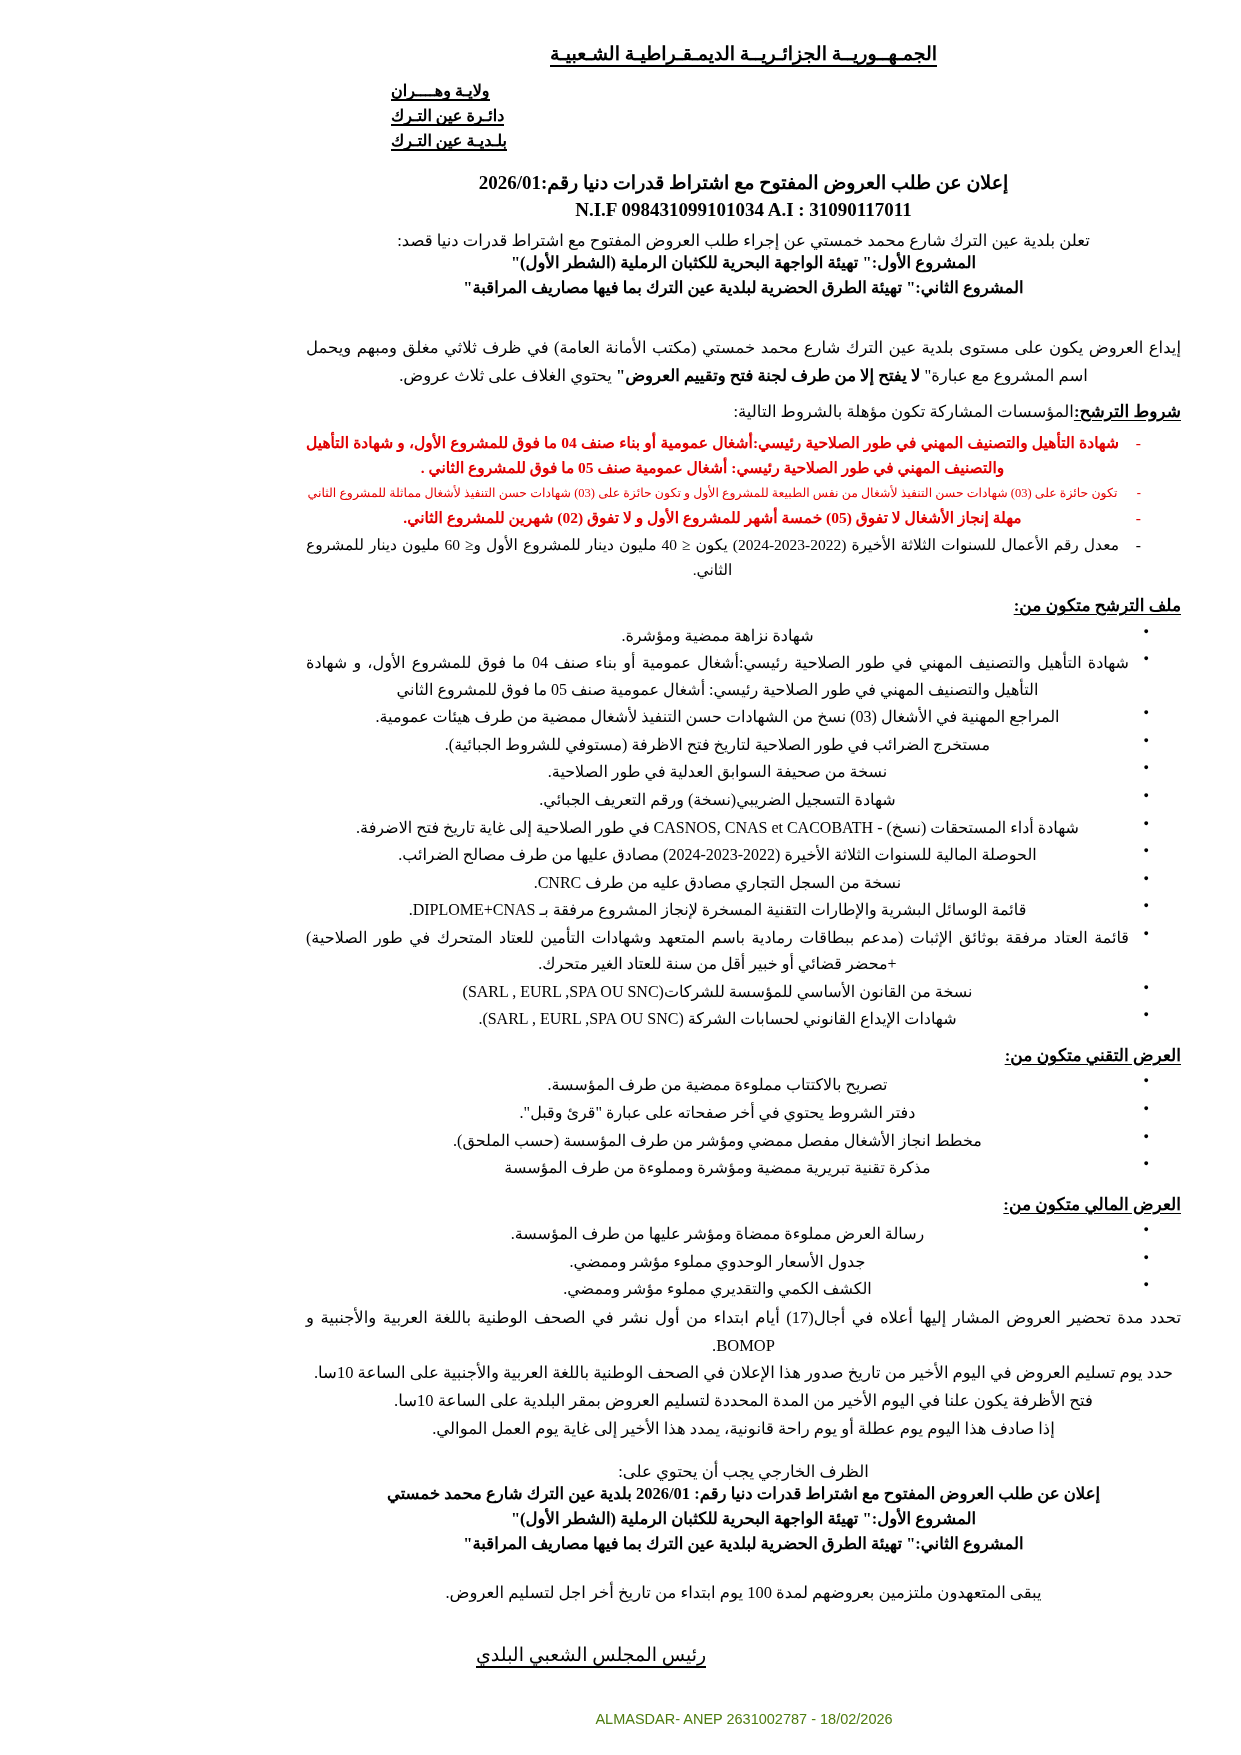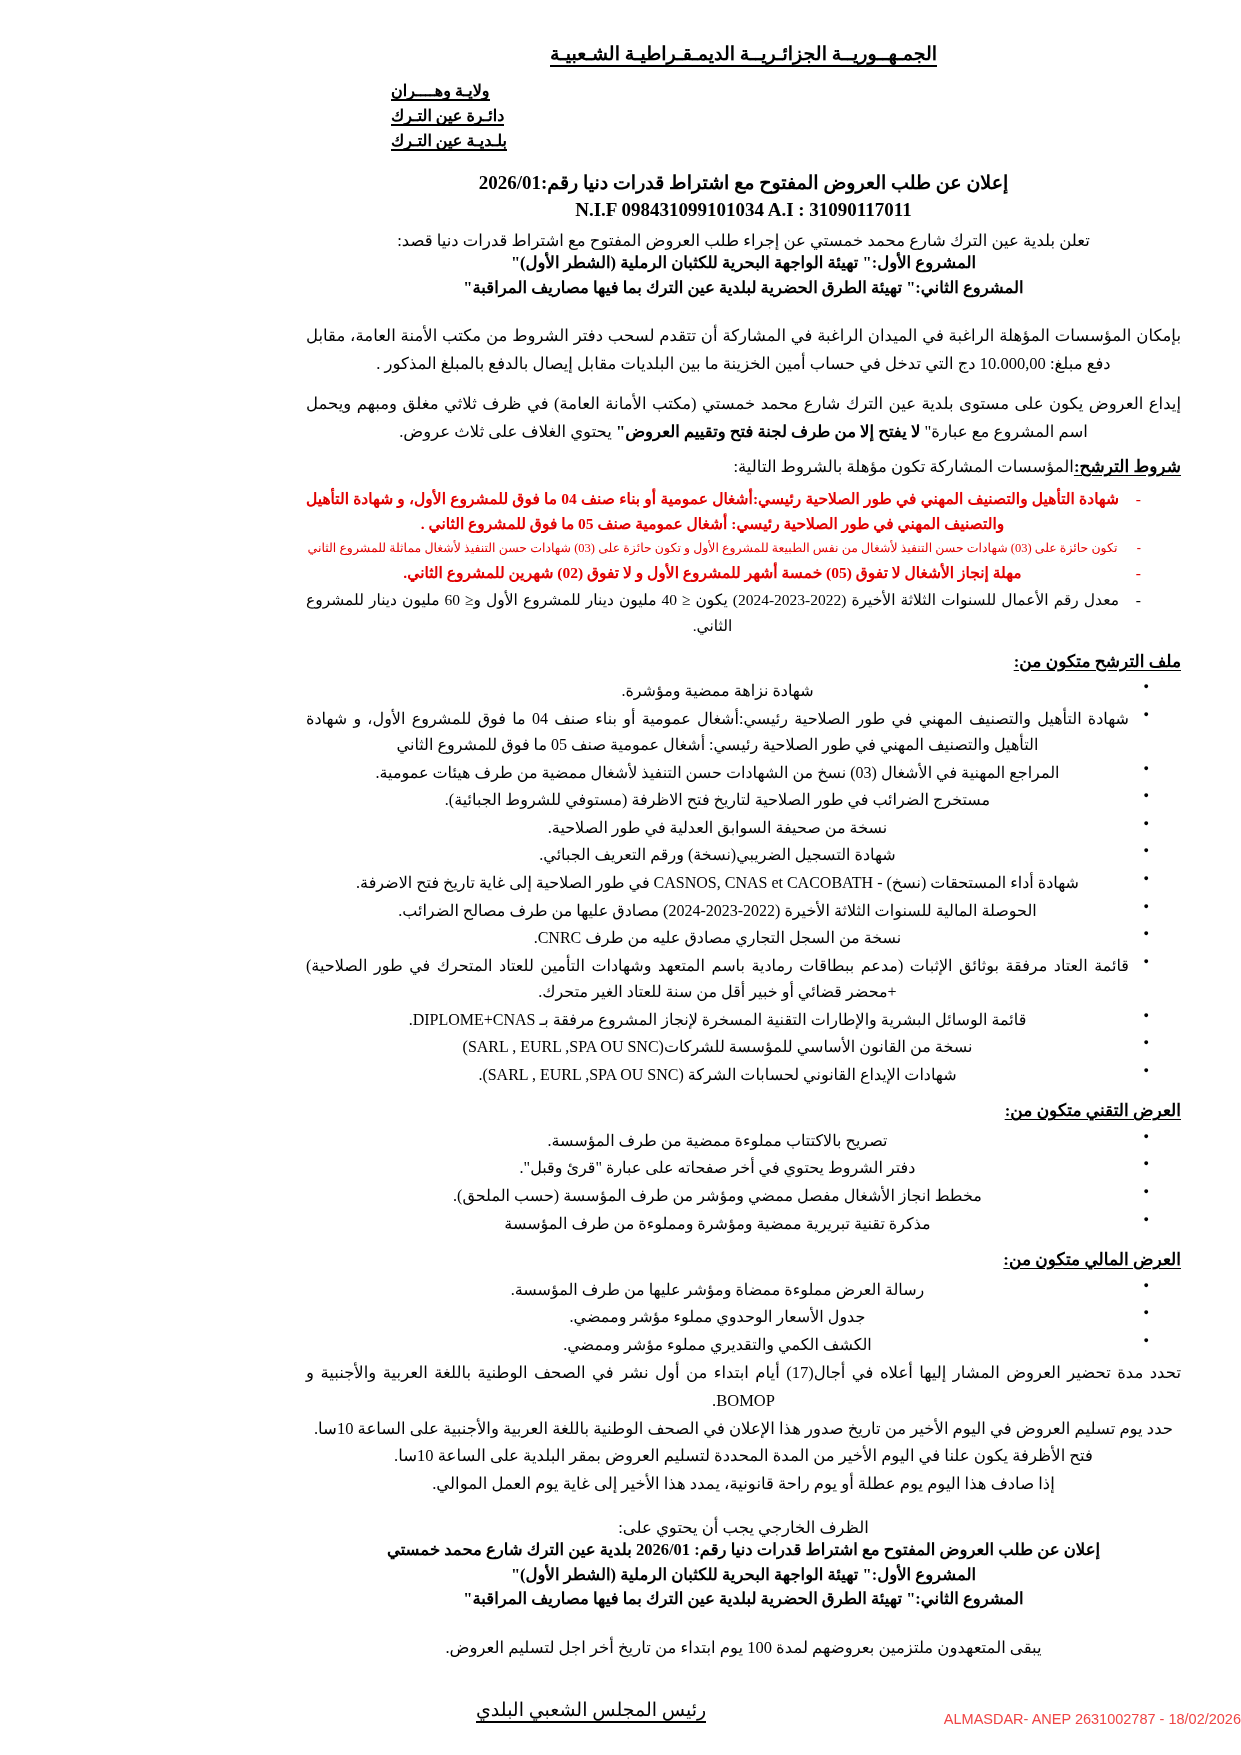--- a/index.html
+++ b/index.html
@@ -184,25 +184,25 @@
     border-bottom: 2px solid #000;
     padding-bottom: 1px;
   }
 
   
   .footer {
     position: absolute;
     bottom: 28px;
     left: 17px;
     right: 0;
-    text-align: right;
+    text-align: center;
     font-family: "Liberation Sans", sans-serif;
     font-size: 14.5px;
     direction: ltr;
-    color: #ef4444;
+    color: #4d7c0f;
   }
 </style>
 </head>
 <body>
 
 <div class="page">
 
   <div class="national-title">
     <span>الجمـهــوريــة الجزائـريــة الديمـقـراطيـة الشـعبيـة</span>
   </div>
@@ -215,21 +215,20 @@
 
   <div class="doc-title">إعلان عن طلب العروض المفتوح مع اشتراط قدرات دنيا رقم:2026/01</div>
   <div class="nif-line">N.I.F 098431099101034  A.I : 31090117011</div>
 
   <div class="intro-line">تعلن بلدية عين الترك شارع محمد خمستي عن إجراء طلب العروض المفتوح مع اشتراط قدرات دنيا قصد:</div>
   <div class="project-line">المشروع الأول:" تهيئة الواجهة البحرية للكثبان الرملية (الشطر الأول)"</div>
   <div class="project-line">المشروع الثاني:" تهيئة الطرق الحضرية لبلدية عين الترك بما فيها مصاريف المراقبة"</div>
 
   <div class="spacer-md"></div>
 
-  <div class="justify-block">بإمكان المؤسسات المؤهلة الراغبة في الميدان الراغبة في المشاركة أن تتقدم لسحب دفتر الشروط من مكتب الأمنة العامة، مقابل دفع مبلغ: 10.000,00 دج التي تدخل في حساب أمين الخزينة ما بين البلديات مقابل إيصال بالدفع بالمبلغ المذكور .</div>
 
   <div class="spacer-sm"></div>
 
   <div class="justify-block"><span>إيداع العروض يكون على مستوى بلدية عين الترك شارع محمد خمستي (مكتب الأمانة العامة) في ظرف ثلاثي مغلق ومبهم ويحمل اسم المشروع مع عبارة" </span><b>لا يفتح إلا من طرف لجنة فتح وتقييم العروض"</b><span> يحتوي الغلاف على ثلاث عروض.</span></div>
 
   <div class="right-block">
     <span class="underline-head">شروط الترشح:</span><span>المؤسسات المشاركة تكون مؤهلة بالشروط التالية:</span>
   </div>
 
   <ul class="dash-list">
@@ -245,22 +244,22 @@
   <ul class="bullet-list">
     <li>شهادة نزاهة ممضية ومؤشرة.</li>
     <li>شهادة التأهيل والتصنيف المهني في طور الصلاحية رئيسي:أشغال عمومية أو بناء صنف 04 ما فوق للمشروع الأول، و شهادة التأهيل والتصنيف المهني في طور الصلاحية رئيسي: أشغال عمومية صنف 05 ما فوق للمشروع الثاني</li>
     <li>المراجع المهنية في الأشغال (03) نسخ من الشهادات حسن التنفيذ لأشغال ممضية من طرف هيئات عمومية.</li>
     <li>مستخرج الضرائب في طور الصلاحية لتاريخ فتح الاظرفة (مستوفي للشروط الجبائية).</li>
     <li>نسخة من صحيفة السوابق العدلية في طور الصلاحية.</li>
     <li>شهادة التسجيل الضريبي(نسخة) ورقم التعريف الجبائي.</li>
     <li>شهادة أداء المستحقات (نسخ) - CASNOS, CNAS et CACOBATH في طور الصلاحية إلى غاية تاريخ فتح الاضرفة.</li>
     <li>الحوصلة المالية للسنوات الثلاثة الأخيرة (2022-2023-2024) مصادق عليها من طرف مصالح الضرائب.</li>
     <li>نسخة من السجل التجاري مصادق عليه من طرف CNRC.</li>
+    <li>قائمة الوسائل البشرية والإطارات التقنية المسخرة لإنجاز المشروع مرفقة بـ DIPLOME+CNAS.</li>
     <li>قائمة العتاد مرفقة بوثائق الإثبات (مدعم ببطاقات رمادية باسم المتعهد وشهادات التأمين للعتاد المتحرك في طور الصلاحية) +محضر قضائي أو خبير أقل من سنة للعتاد الغير متحرك.</li>
-    <li>قائمة الوسائل البشرية والإطارات التقنية المسخرة لإنجاز المشروع مرفقة بـ DIPLOME+CNAS.</li>
     <li>نسخة من القانون الأساسي للمؤسسة للشركات(SARL , EURL ,SPA OU SNC)</li>
     <li>شهادات الإيداع القانوني لحسابات الشركة (SARL , EURL ,SPA OU SNC).</li>
   </ul>
 
   <div class="right-block">
     <span class="underline-head">العرض التقني متكون من:</span>
   </div>
   <ul class="bullet-list">
     <li>تصريح بالاكتتاب مملوءة ممضية من طرف المؤسسة.</li>
     <li>دفتر الشروط يحتوي في أخر صفحاته على عبارة "قرئ وقبل".</li>

